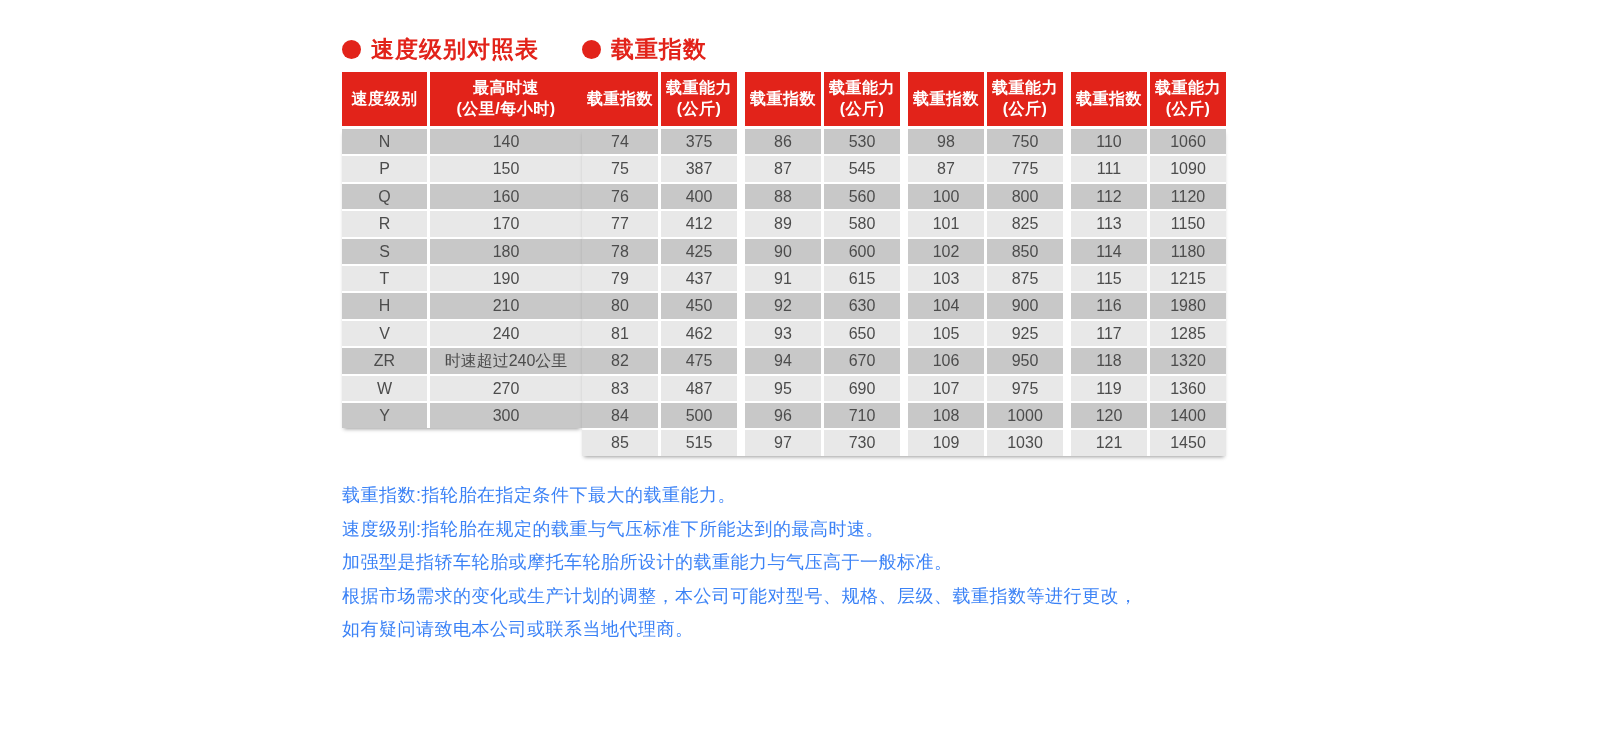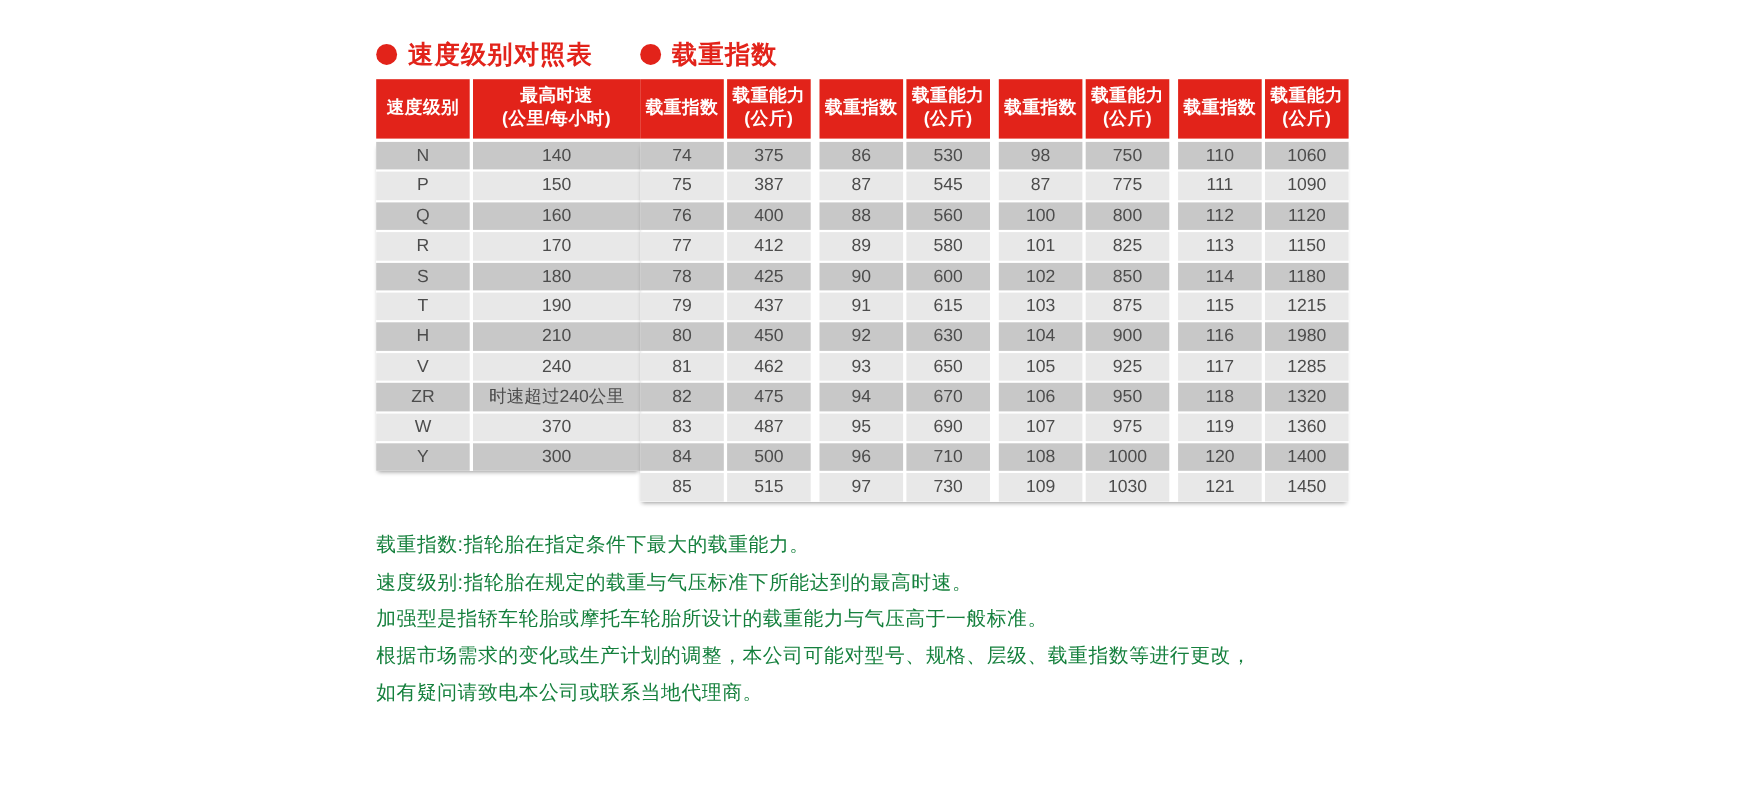--- a/index.html
+++ b/index.html
@@ -27,21 +27,21 @@
   .trow:nth-child(odd)  .td { background:#c8c8c8; }
   .trow:nth-child(even) .td { background:#e8e8e8; }
   
   .speed .col-a { width:85px; }
   .speed .col-b { width:152px; }
   
   .load .thead, .load .trow { column-gap:8px; }
   .lgroup { display:flex; column-gap:3px; }
   .load .td, .load .th { width:76px; }
   
-  .notes { position:absolute; left:342px; top:479px; color:#15803d; }
+  .notes { position:absolute; left:342px; top:479px; color:#3b82f6; }
   .note-line { font-size:18px; line-height:33.6px; letter-spacing:0.5px; }
 </style>
 </head>
 <body>
 
 <div class="page">
 
   <div class="section sec-speed">
     <div class="sec-title">
       <span class="bullet"></span>
@@ -89,21 +89,21 @@
           <div class="trow">
             <div class="td col-a">V</div>
             <div class="td col-b">240</div>
           </div>
           <div class="trow">
             <div class="td col-a">ZR</div>
             <div class="td col-b">时速超过240公里</div>
           </div>
           <div class="trow">
             <div class="td col-a">W</div>
-            <div class="td col-b">370</div>
+            <div class="td col-b">270</div>
           </div>
           <div class="trow">
             <div class="td col-a">Y</div>
             <div class="td col-b">300</div>
           </div>
         </div>
     </div>
   </div>
 
   <div class="section sec-load">

